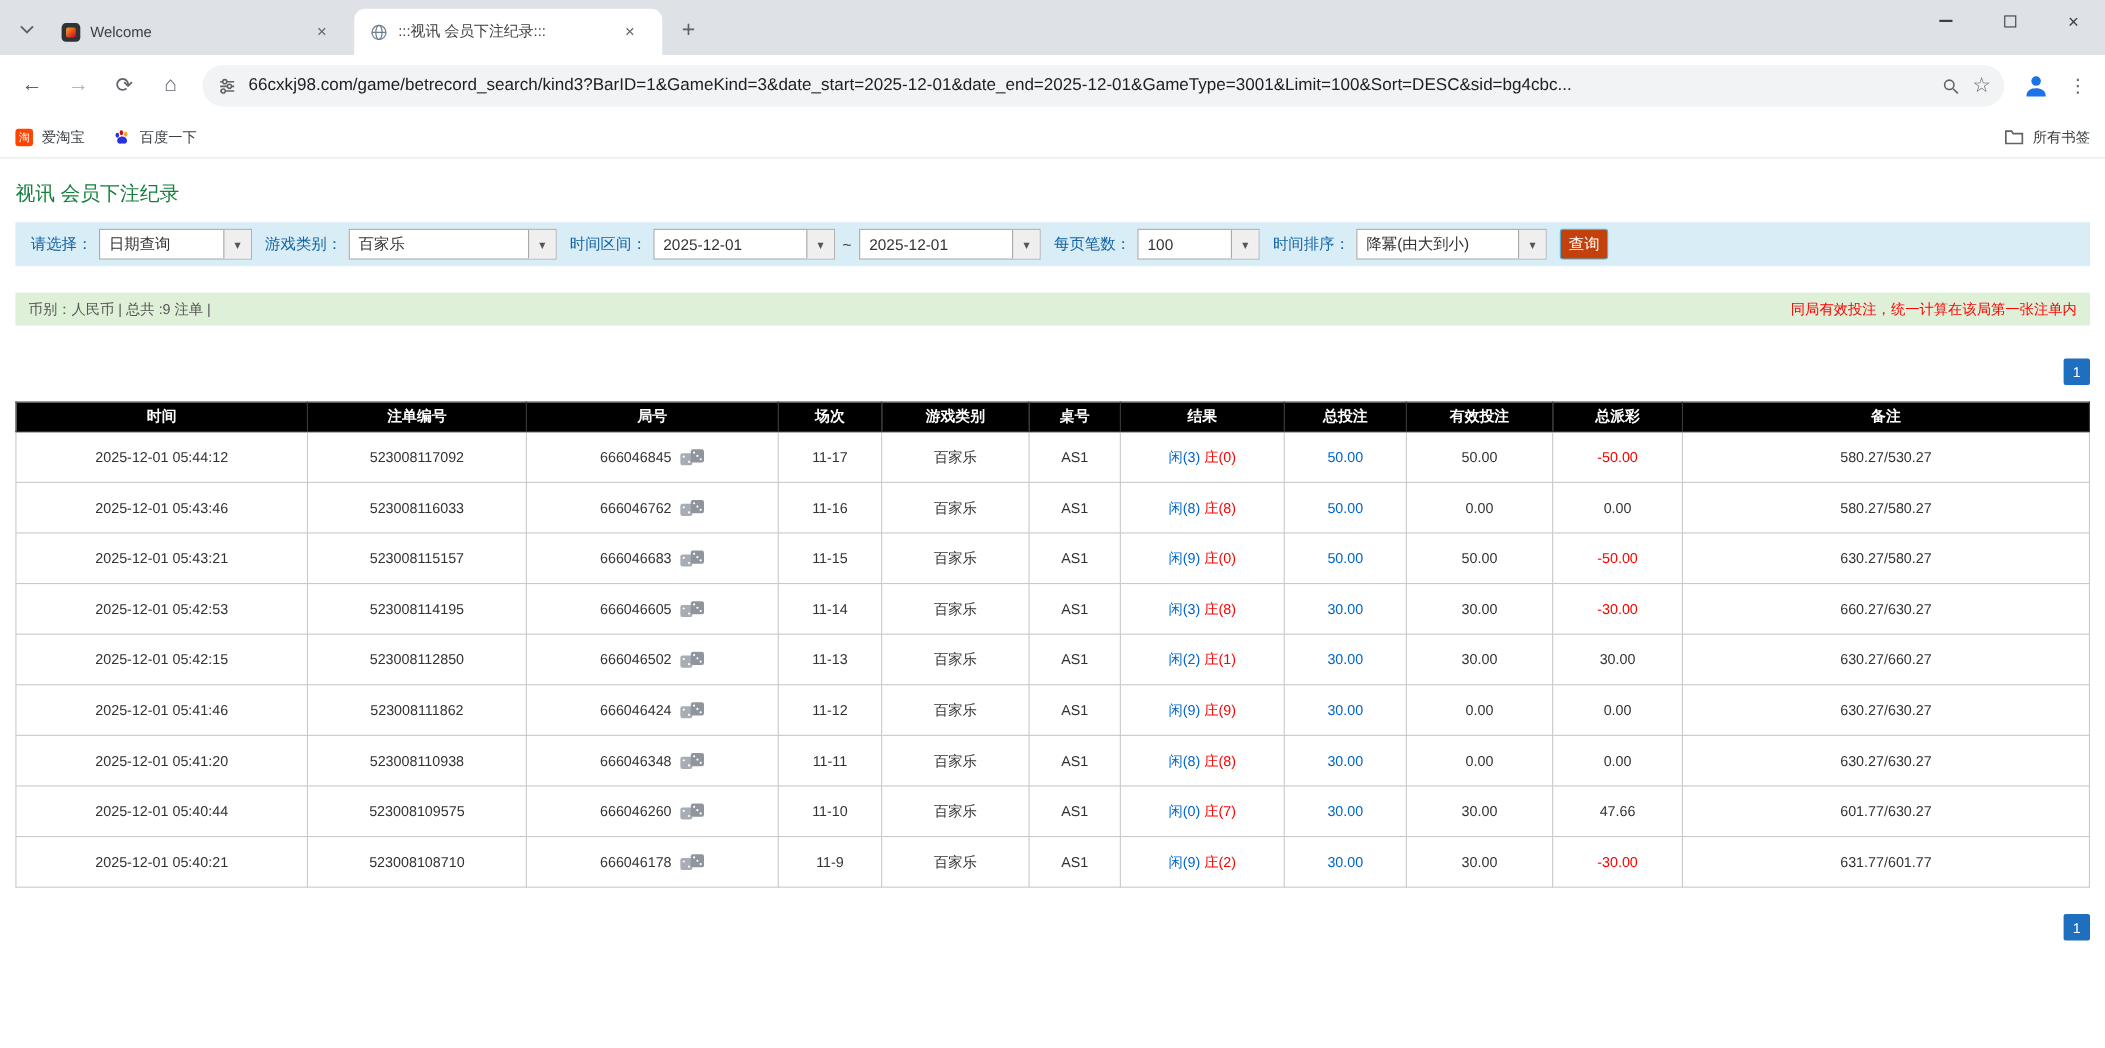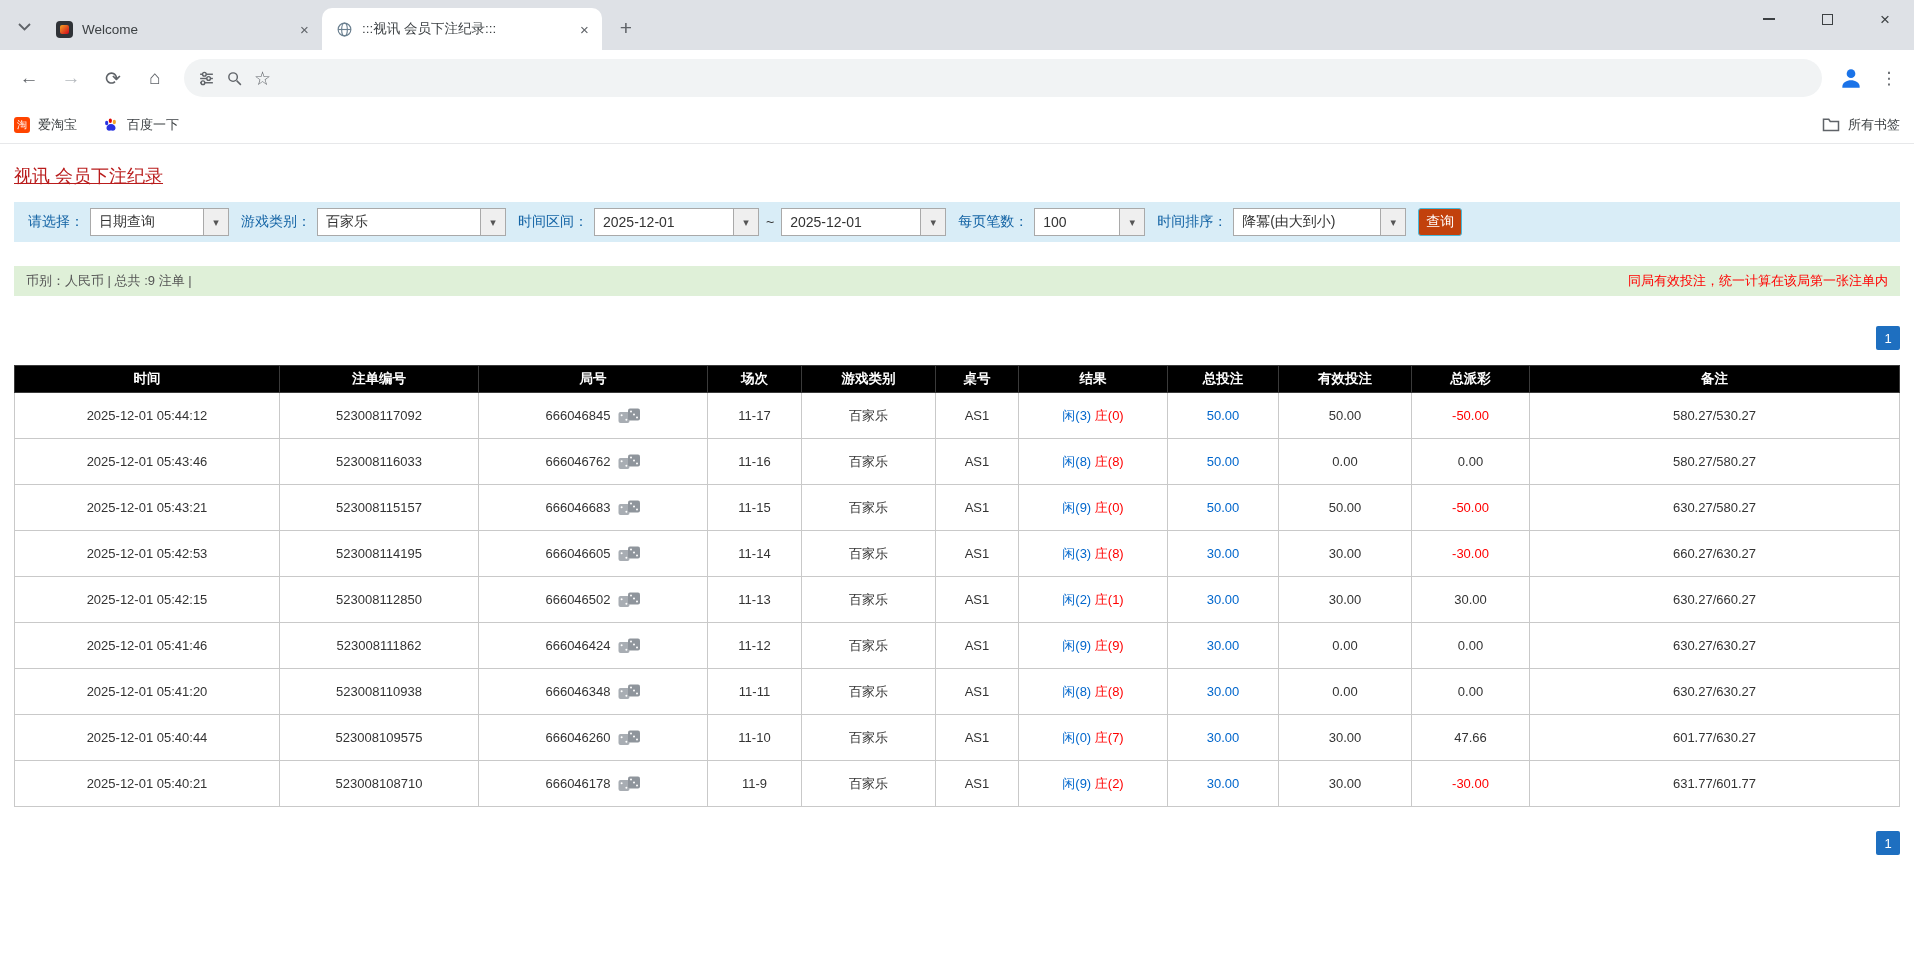--- a/index.html
+++ b/index.html
@@ -1,21 +1,21 @@
 <!DOCTYPE html>
 <html><head>
 <meta charset="utf-8">
 <style>
   * { margin:0; padding:0; box-sizing:border-box; }
   html,body { width:1914px; height:953px; background:#fff; font-family:"Liberation Sans",sans-serif; overflow:hidden; }
 
   
   .tabbar { height:50px; background:#dee1e6; display:flex; align-items:flex-end; padding-left:6px; }
   .tab-search { width:36px; height:46px; display:flex; align-items:center; justify-content:center; }
-  .tab { width:280px; height:42px; display:flex; align-items:center; gap:9px; padding:0 8px 0 14px; border-radius:10px 10px 0 0; }
+  .tab { width:280px; height:42px; display:flex; align-items:center; gap:9px; padding:0 20px 0 14px; border-radius:10px 10px 0 0; }
   .tab.active { background:#fff; }
   .tab .title { flex:1; font-size:13.5px; color:#3c4043; white-space:nowrap; overflow:hidden; }
   .tab .close { width:19px; height:19px; border-radius:50%; display:flex; align-items:center; justify-content:center; color:#5f6368; font-size:15px; flex:none; }
   .favicon-welcome { width:17px; height:17px; border-radius:4px; background:#2f3237; position:relative; flex:none; }
   .favicon-welcome::after { content:""; position:absolute; left:4px; top:4px; width:9px; height:9px; border-radius:2px; background:linear-gradient(135deg,#f5a623,#d0021b); }
   .tab .fav-globe { flex:none; display:flex; }
   .newtab { width:32px; height:32px; margin:0 0 6px 8px; display:flex; align-items:center; justify-content:center; font-size:21px; color:#5f6368; border-radius:50%; }
   .win-controls { margin-left:auto; display:flex; align-self:flex-start; }
   .win-btn { width:58px; height:38px; display:flex; align-items:center; justify-content:center; color:#3c4043; }
   .glyph-min { width:12px; height:2px; background:#3c4043; display:block; }
@@ -31,21 +31,21 @@
   .star { font-size:19px; color:#5f6368; }
   .avatar-btn { width:38px; height:38px; display:flex; align-items:center; justify-content:center; flex:none; }
   .menu-btn { width:30px; height:38px; display:flex; align-items:center; justify-content:center; font-size:17px; color:#5f6368; flex:none; }
 
   .bookmarks { height:38px; background:#fff; border-bottom:1px solid #e7e8ea; display:flex; align-items:center; padding:0 14px; gap:26px; }
   .bm-item { display:flex; align-items:center; gap:8px; font-size:13px; color:#3c4043; }
   .bm-taobao-icon { width:16px; height:16px; border-radius:3px; background:#ff4400; color:#fff; font-size:10px; display:flex; align-items:center; justify-content:center; }
   .bm-right { margin-left:auto; display:flex; align-items:center; gap:8px; font-size:13px; color:#3c4043; }
 
   
-  .page-title { margin:20px 0 0 14px; font-size:18px; font-weight:500; color:#b91c1c;text-decoration:underline; }
+  .page-title { margin:20px 0 0 14px; font-size:18px; font-weight:500; color:#15803d; }
 
   .filterbar { margin:14px 14px 0; background:#d9edf7; height:40px; display:flex; align-items:center; padding:0 12px; font-size:14px; }
   .flabel { color:#1464a5; margin:0 6px 0 12px; white-space:nowrap; }
   .flabel.first { margin-left:2px; }
   .combo { display:inline-flex; height:28px; background:#fff; border:1px solid #a9a9a9; flex:none; }
   .combo input { border:none; outline:none; height:100%; padding:0 8px; font-size:14px; color:#333; font-family:"Liberation Sans",sans-serif; background:transparent; }
   .combo-btn { width:25px; border-left:1px solid #a9a9a9; background:#efefef; display:flex; align-items:center; justify-content:center; color:#555; font-size:11px; }
   .tilde { margin:0 7px; color:#333; }
   .search-btn { margin-left:12px; width:44px; height:28px; background:#c2410c; border:1px solid #46b8da; border-radius:3px; color:#fff; font-size:14px; font-family:"Liberation Sans",sans-serif; }
 
@@ -113,20 +113,21 @@
     <span class="urlbar-icon">
       <svg width="17" height="17" viewBox="0 0 24 24" fill="none" stroke="#5f6368" stroke-width="2">
           <line x1="3" y1="6" x2="21" y2="6"></line>
           <circle cx="9" cy="6" r="2.6" fill="#f1f3f4"></circle>
           <line x1="3" y1="12" x2="21" y2="12"></line>
           <circle cx="15" cy="12" r="2.6" fill="#f1f3f4"></circle>
           <line x1="3" y1="18" x2="21" y2="18"></line>
           <circle cx="7" cy="18" r="2.6" fill="#f1f3f4"></circle>
         </svg>
     </span>
+    <span class="url-text">66cxkj98.com/game/betrecord_search/kind3?BarID=1&amp;GameKind=3&amp;date_start=2025-12-01&amp;date_end=2025-12-01&amp;GameType=3001&amp;Limit=100&amp;Sort=DESC&amp;sid=bg4cbc...</span>
     <span class="urlbar-icon">
       <svg width="17" height="17" viewBox="0 0 24 24" fill="none" stroke="#5f6368" stroke-width="2">
           <circle cx="10" cy="10" r="6"></circle>
           <line x1="15" y1="15" x2="21" y2="21"></line>
         </svg>
     </span>
     <span class="star">☆</span>
   </div>
   <div class="avatar-btn">
     <svg width="26" height="26" viewBox="0 0 24 24" fill="#1a73e8">

